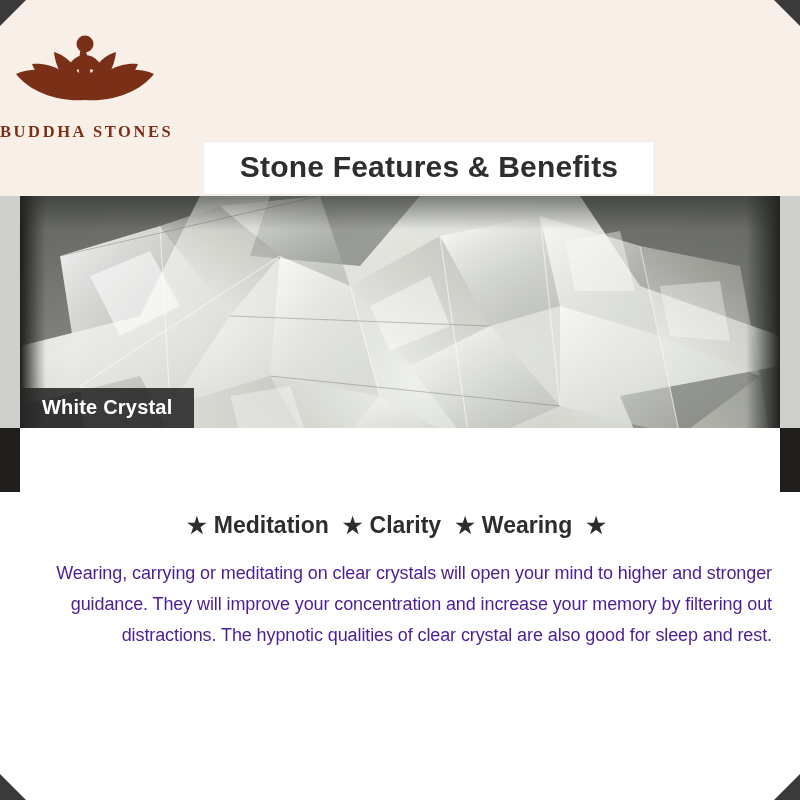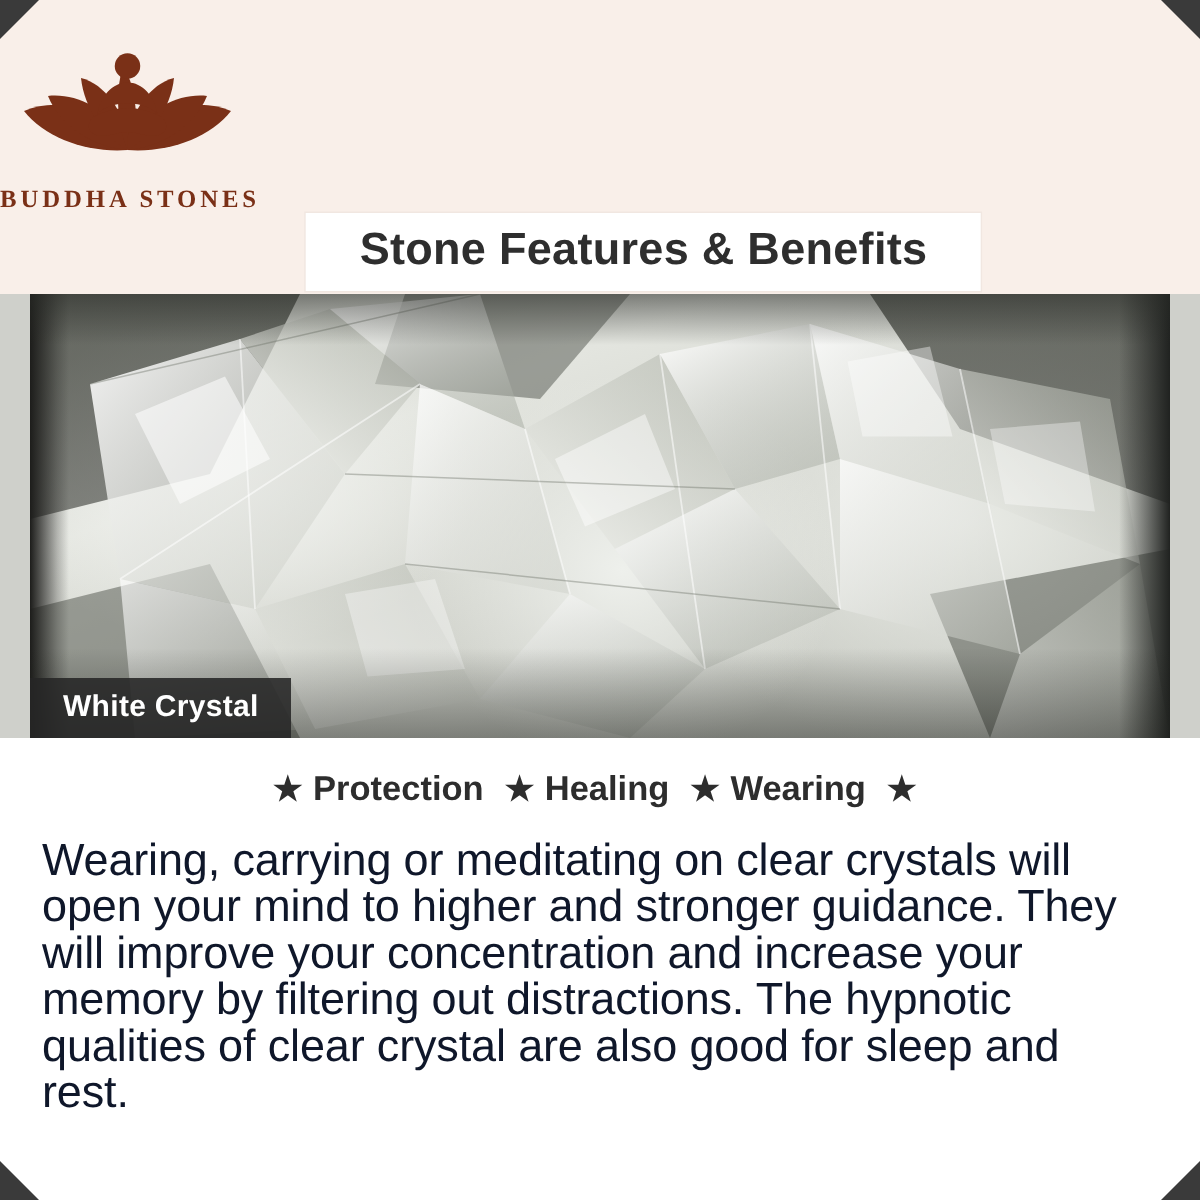--- a/index.html
+++ b/index.html
@@ -92,21 +92,21 @@
     white-space: nowrap;
     font-family: "Liberation Sans", sans-serif;
   }
 
   
   .photo-band {
     position: absolute;
     top: 196px;
     left: 0;
     width: 800px;
-    height: 296px;
+    height: 232px;
     overflow: hidden;
     background: #cfd0cb;
   }
   .photo-inner {
     position: absolute;
     top: 0; left: 20px;
     width: 760px;
     height: 296px;
     overflow: hidden;
     background:
@@ -195,24 +195,24 @@
     margin-right: 7px;
     line-height: 1;
   }
 
   
   .body-copy {
     position: absolute;
     top: 558px;
     left: 28px;
     width: 744px;
-    font-size: 30px;
+    font-size: 18px;
     line-height: 31px;
-    color: #0f172a;
-    text-align: left;
+    color: #4c1d95;
+    text-align: right;
     letter-spacing: -0.1px;
   }
 
   
   .bottom-fill {
     position: absolute;
     top: 740px; left: 0;
     width: 800px; height: 60px;
     background: #ffffff;
   }
@@ -332,25 +332,25 @@
     </div>
 
     <div class="caption-tag">
       <span class="caption-text">White Crystal</span>
     </div>
   </div>
 
   <div class="benefits">
     <div class="benefit">
       <span class="star">★</span>
-      <span>Protection</span>
+      <span>Meditation</span>
     </div>
     <div class="benefit">
       <span class="star">★</span>
-      <span>Healing</span>
+      <span>Clarity</span>
     </div>
     <div class="benefit">
       <span class="star">★</span>
       <span>Wearing</span>
     </div>
     <div class="benefit">
       <span class="star">★</span>
     </div>
   </div>
 

